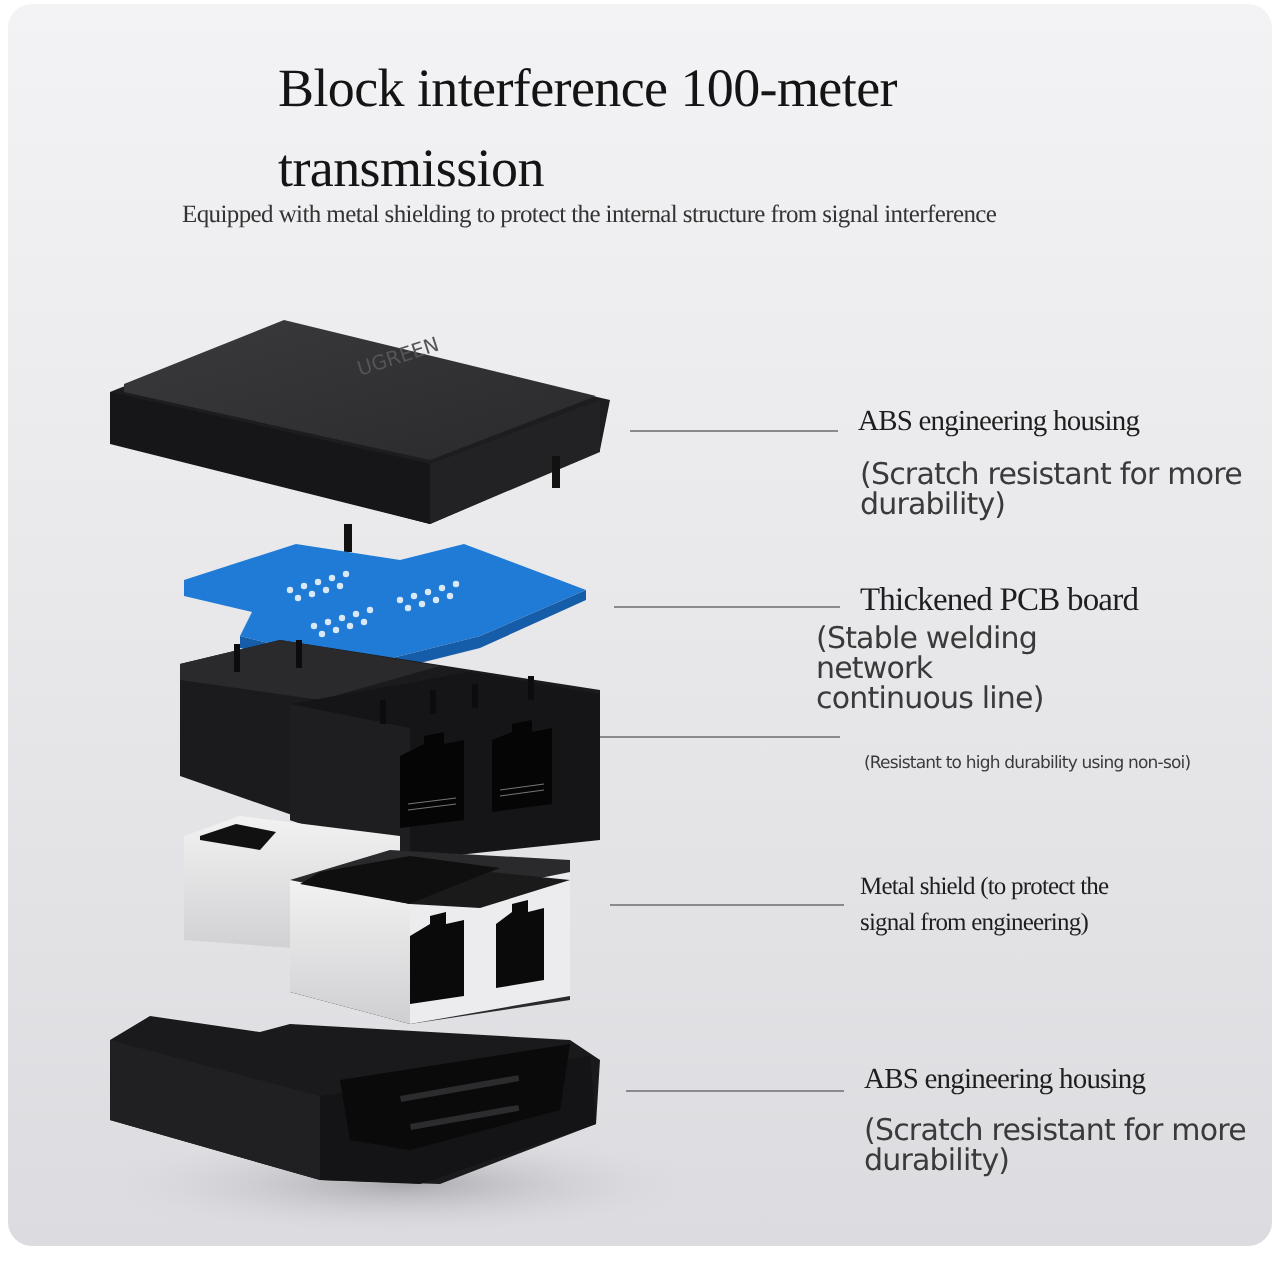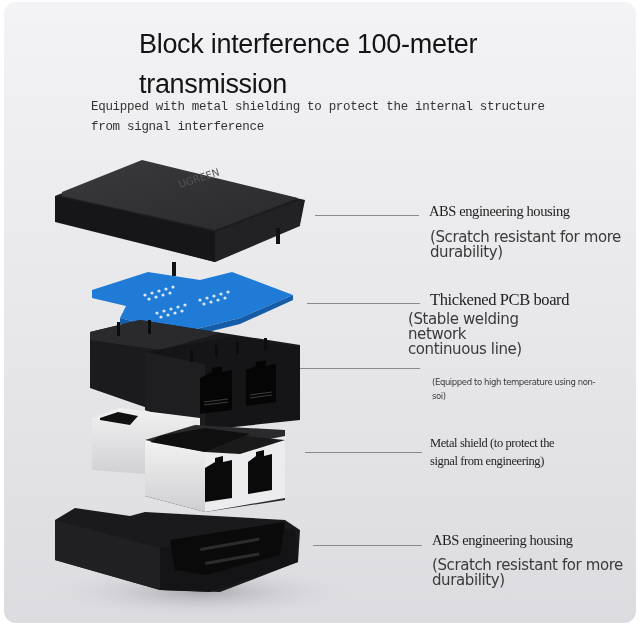--- a/index.html
+++ b/index.html
@@ -9,26 +9,26 @@
   }
   .card {
     position: absolute; left: 4px; top: 2px; width: 632px; height: 621px;
     border-radius: 12px;
     background: linear-gradient(180deg, #f3f3f5 0%, #e9e9ec 45%, #dcdce0 100%);
     overflow: hidden;
   }
   .title {
     position: absolute; left: 135px; top: 22px; width: 420px;
     font-size: 27px; line-height: 40px; color: #141414; font-weight: normal;
-    font-family: Liberation Sans, sans-serif; letter-spacing: -0.3px;
+    font-family: Liberation Serif, serif; letter-spacing: -0.3px;
   }
   .subtitle {
     position: absolute; left: 87px; top: 95px; width: 480px;
     font-size: 12.5px; line-height: 20px; color: #333;
-    font-family: Liberation Mono, monospace; letter-spacing: -0.3px;
+    font-family: Liberation Serif, serif; letter-spacing: -0.3px;
   }
   .leader { position: absolute; height: 1px; background: #8a8a8e; }
   .label-main { position: absolute; color: #1e1e1e; font-family: Liberation Serif, serif; letter-spacing: -0.4px; }
   .label-sub { position: absolute; color: #3a3a3a; font-family: "DejaVu Sans", sans-serif; letter-spacing: -0.4px; font-size: 15px; line-height: 15px; }
   .illus { position: absolute; left: 0; top: 0; }
 </style>
 </head>
 <body>
 
 <div class="card">
@@ -146,21 +146,21 @@
 
   <div class="leader" style="left:311px; top:213px; width:104px;"></div>
   <div class="label-main" style="left:425px; top:201px; font-size:14.5px;">ABS engineering housing</div>
   <div class="label-sub" style="left:426px; top:228px; width:200px;">(Scratch resistant for more durability)</div>
 
   <div class="leader" style="left:303px; top:301px; width:113px;"></div>
   <div class="label-main" style="left:426px; top:288px; font-size:16.5px;">Thickened PCB board</div>
   <div class="label-sub" style="left:404px; top:310px; width:130px;">(Stable welding network continuous line)</div>
 
   <div class="leader" style="left:296px; top:366px; width:120px;"></div>
-  <div class="label-sub" style="left:428px; top:373px; width:165px; font-size:8.5px; line-height:14px;">(Equipped to high temperature using non-soi)</div>
+  <div class="label-sub" style="left:428px; top:373px; width:165px; font-size:8.5px; line-height:14px;">(Resistant to high durability using non-soi)</div>
 
   <div class="leader" style="left:301px; top:450px; width:117px;"></div>
   <div class="label-main" style="left:426px; top:432px; width:150px; font-size:12.5px; line-height:18px;">Metal shield (to protect the signal from engineering)</div>
 
   <div class="leader" style="left:309px; top:543px; width:109px;"></div>
   <div class="label-main" style="left:428px; top:530px; font-size:14.5px;">ABS engineering housing</div>
   <div class="label-sub" style="left:428px; top:556px; width:200px;">(Scratch resistant for more durability)</div>
 
 </div>
 

